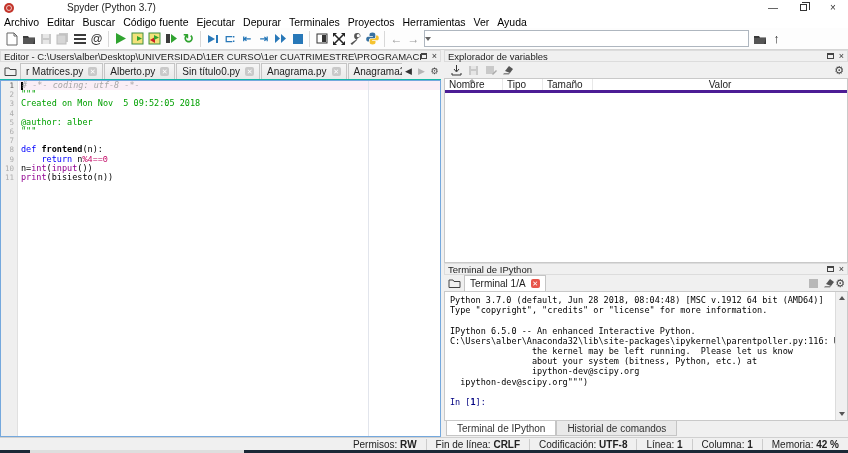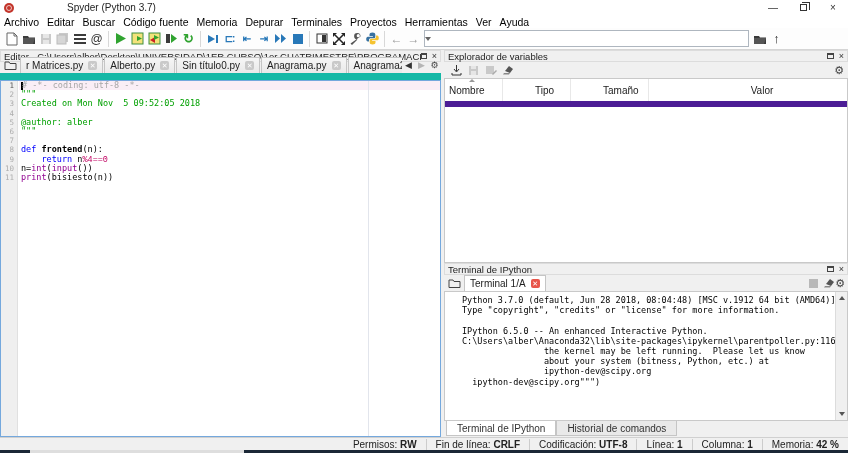--- a/index.html
+++ b/index.html
@@ -38,71 +38,71 @@
   .main { position:absolute; top:50px; left:0; right:0; bottom:16px; }
   .editor-pane { position:absolute; left:0; top:0; width:441px; bottom:0; display:flex; flex-direction:column; background:#f0f0f0; }
   .right-pane { position:absolute; left:444px; right:0; top:0; bottom:0; }
 
   .pane-header { height:12px; background:#f0f0f0; border:1px solid #dcdcdc; display:flex; align-items:center; font-size:9.5px; color:#222; padding:0 3px; }
   .pane-header .hspacer { flex:1; }
   .dock-glyph { width:7px; height:6px; border:1px solid #444; border-top-width:2px; margin-right:5px; }
   .close-glyph { font-size:9px; color:#333; line-height:1; }
 
   
-  .tabbar { height:18px; background:#f0f0f0; display:flex; align-items:flex-end; border-bottom:7px solid #14b8a6;justify-content:center; }
+  .tabbar { height:18px; background:#f0f0f0; display:flex; align-items:flex-end; border-bottom:1px solid #14b8a6;justify-content:center; }
   .browse-tabs { width:20px; height:16px; display:flex; align-items:center; justify-content:center; flex:0 0 auto; }
   .tab { height:16px; display:flex; align-items:center; padding:0 5px; font-size:10px; background:linear-gradient(#f6f6f6,#e9e9e9); border:1px solid #c5c5c5; border-bottom:none; margin-right:1px; white-space:nowrap; color:#222; }
   .tab.active { background:#fff; font-weight:normal; }
   .tab .closebox { width:9px; height:9px; margin-left:5px; background:#c9c9c9; border-radius:2px; color:#fff; font-size:7px; line-height:9px; text-align:center; }
   .tab.active .closebox { background:#e8554a; }
   .tab-nav { margin-left:auto; display:flex; align-items:center; height:16px; flex:0 0 auto; }
   .tab-nav span { width:13px; text-align:center; font-size:9px; }
   .arrow-ena { color:#333; } .arrow-dis { color:#b5b5b5; }
   .gear { color:#444; font-size:11px; }
 
   
   .code-area { flex:1; position:relative; background:#fff; border:1px solid #74a8dd; overflow:hidden; }
   .gutter { position:absolute; left:0; top:0; bottom:0; width:17px; background:#efefef; border-right:1px solid #e0e0e0; }
   .gutter .num { height:9.2px; line-height:9.2px; font-family:"DejaVu Sans Mono",monospace; font-size:7.5px; color:#adadad; text-align:right; padding-right:3px; }
   .gutter .num.cur { color:#555; }
   .code-lines { position:absolute; left:18px; top:0; right:0; }
   .cline { height:9.2px; line-height:9.2px; font-family:"DejaVu Sans Mono",monospace; font-size:8.5px; white-space:pre; padding-left:2px; }
   .cline.current { background:#faeef6; }
   .cursor { display:inline-block; width:2px; height:8px; background:#000; vertical-align:middle; margin-right:-1px; }
-  .cm { color:#a7a7a7; }
+  .cm { color:#a7a7a7; font-style:italic; }
   .st { color:#00a000; }
   .kw { color:#0000ff; }
   .df { color:#000; font-weight:bold; }
   .bi { color:#900090; }
   .nu { color:#c00060;font-family:Liberation Mono, monospace; }
   .tx { color:#000; }
   .edge-line { position:absolute; left:367px; top:0; bottom:0; width:1px; background:#e2e5ec; }
 
   
   .varexp { position:absolute; left:0; right:0; top:0; height:213px; display:flex; flex-direction:column; background:#f0f0f0; }
   .ve-toolbar { height:16px; display:flex; align-items:center; padding:0 4px; background:#f0f0f0; }
   .ve-toolbar .tb-icon { height:15px; }
   .ve-gear { margin-left:auto; }
   .ve-table { flex:1; background:#fff; border:1px solid #c9c9c9; display:flex; flex-direction:column; }
-  .ve-head { display:flex; height:28px; border-bottom:6px solid #4c1d95; font-size:10px; color:#222;gap:28px; }
+  .ve-head { display:flex; height:14px; border-bottom:3px solid #4c1d95; font-size:10px; color:#222; }
   .ve-col { display:flex; align-items:center; justify-content:flex-start; padding:0 4px; border-right:1px solid #e8e8e8; position:relative; }
   .ve-col.c0 { width:58px; }
   .ve-col.c0::before { content:""; position:absolute; left:24px; top:0px; width:0; height:0; border-left:3px solid transparent; border-right:3px solid transparent; border-bottom:3px solid #999; }
   .ve-col.c1 { width:40px; }
   .ve-col.c2 { width:50px; }
   .ve-col.c3 { flex:1; justify-content:center; border-right:none; }
   .ve-body { flex:1; background:#fff; }
 
   
   .terminal { position:absolute; left:0; right:0; top:213px; bottom:0; display:flex; flex-direction:column; background:#f0f0f0; }
   .term-tabbar { height:17px; display:flex; align-items:flex-end; background:#f0f0f0; border-bottom:1px solid #c9c9c9; }
   .term-right { margin-left:auto; display:flex; align-items:center; height:16px; padding-right:3px; }
   .gray-square { width:9px; height:9px; background:#b8b8b8; margin:0 4px; }
   .console { flex:1; position:relative; background:#fff; border:1px solid #c9c9c9; border-top:none; overflow:hidden; }
-  .console-text { position:absolute; left:12px; top:0; right:12px; padding:3px 0 0 5px; font-family:"DejaVu Sans Mono",monospace; font-size:8.5px; }
+  .console-text { position:absolute; left:0; top:0; right:12px; padding:3px 0 0 5px; font-family:"DejaVu Sans Mono",monospace; font-size:8.5px; }
   .console-text .ln { height:10.2px; line-height:10.2px; white-space:pre; }
   .prompt { color:#000080; }
   .prompt b { font-weight:bold; }
   .scrollbar { position:absolute; right:0; top:0; bottom:0; width:12px; background:#f0f0f0; border-left:1px solid #dcdcdc; }
   .sb-up,.sb-dn { position:absolute; left:0; right:0; height:12px; display:flex; align-items:center; justify-content:center; }
   .sb-up { top:0; } .sb-dn { bottom:0; }
   .tri-up { width:0; height:0; border-left:3px solid transparent; border-right:3px solid transparent; border-bottom:4px solid #555; }
   .tri-dn { width:0; height:0; border-left:3px solid transparent; border-right:3px solid transparent; border-top:4px solid #555; }
 
   .bottom-tabs { height:16px; display:flex; align-items:flex-start; background:#f0f0f0; padding-left:2px; }
@@ -134,21 +134,21 @@
       </span>
     <span class="win-btn">×</span>
   </div>
 </div>
 
 <div class="menubar" id="menubar">
     <span class="menu-item">Archivo</span>
     <span class="menu-item">Editar</span>
     <span class="menu-item">Buscar</span>
     <span class="menu-item">Código fuente</span>
-    <span class="menu-item">Memoria</span>
+    <span class="menu-item">Ejecutar</span>
     <span class="menu-item">Depurar</span>
     <span class="menu-item">Terminales</span>
     <span class="menu-item">Proyectos</span>
     <span class="menu-item">Herramientas</span>
     <span class="menu-item">Ver</span>
     <span class="menu-item">Ayuda</span>
   </div>
 
 <div class="toolbar">
   <span class="tb-icon">
@@ -433,20 +433,21 @@
             <div class="ln">Python 3.7.0 (default, Jun 28 2018, 08:04:48) [MSC v.1912 64 bit (AMD64)]</div>
             <div class="ln">Type "copyright", "credits" or "license" for more information.</div>
             <div class="ln">&nbsp;</div>
             <div class="ln">IPython 6.5.0 -- An enhanced Interactive Python.</div>
             <div class="ln">C:\Users\alber\Anaconda32\lib\site-packages\ipykernel\parentpoller.py:116: UserWarning:</div>
             <div class="ln">                the kernel may be left running.  Please let us know</div>
             <div class="ln">                about your system (bitness, Python, etc.) at</div>
             <div class="ln">                ipython-dev@scipy.org</div>
             <div class="ln">  ipython-dev@scipy.org""")</div>
             <div class="ln">&nbsp;</div>
+            <div class="ln prompt"><span>In [</span><b>1</b><span>]:</span></div>
           </div>
         <div class="scrollbar">
           <span class="sb-up">
               <span class="tri-up"></span>
             </span>
           <span class="sb-dn">
               <span class="tri-dn"></span>
             </span>
         </div>
       </div>

